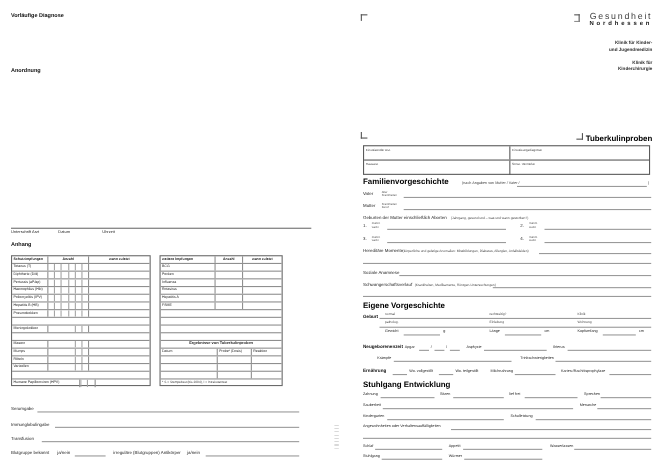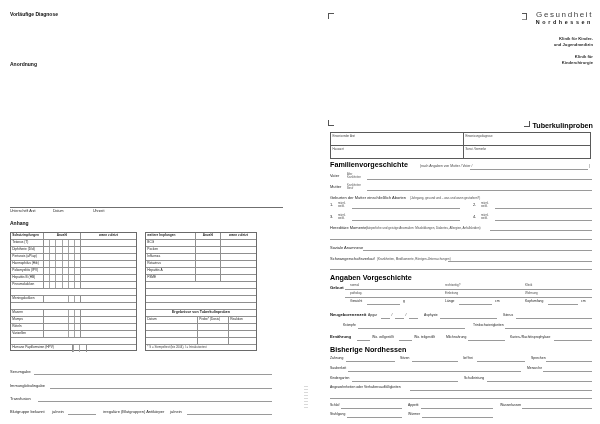--- a/index.html
+++ b/index.html
@@ -400,21 +400,21 @@
   <div class="a rl" style="left:330px;top:239px;width:262px"></div>
 
   <span class="a t4 nw" style="left:330px;top:246px">Soziale Anamnese</span>
   <div class="a rl" style="left:363px;top:250px;width:229px"></div>
 
   <span class="a t4 nw" style="left:330px;top:257px">Schwangerschaftsverlauf</span>
   <span class="a t3 nw" style="left:377px;top:258px">(Krankheiten, Medikamente, Röntgen-Untersuchungen)</span>
   <div class="a rl" style="left:448px;top:261px;width:144px"></div>
   <div class="a rl" style="left:330px;top:269px;width:262px"></div>
 
-  <span class="a t72 b nw" style="left:330px;top:274px">Angaben Vorgeschichte</span>
+  <span class="a t72 b nw" style="left:330px;top:274px">Eigene Vorgeschichte</span>
 
   <span class="a t42 b nw" style="left:330px;top:286px">Geburt</span>
   <span class="a t3 nw" style="left:350px;top:284px">normal</span>
   <span class="a t3 nw" style="left:445px;top:284px">rechtzeitig?</span>
   <span class="a t3 nw" style="left:525px;top:284px">Klinik</span>
   <div class="a rl" style="left:345px;top:289px;width:247px"></div>
   <span class="a t3 nw" style="left:350px;top:291.5px">patholog.</span>
   <span class="a t3 nw" style="left:445px;top:291.5px">Einleitung</span>
   <span class="a t3 nw" style="left:525px;top:291.5px">Wohnung</span>
   <div class="a rl" style="left:345px;top:296.5px;width:247px"></div>
@@ -449,21 +449,21 @@
   <span class="a t42 b nw" style="left:330px;top:335px">Ernährung</span>
   <div class="a rl" style="left:357px;top:340px;width:13px"></div>
   <span class="a t34 nw" style="left:372px;top:336px">Wo. vollgestillt</span>
   <div class="a rl" style="left:399px;top:340px;width:13px"></div>
   <span class="a t34 nw" style="left:414px;top:336px">Wo. teilgestillt</span>
   <span class="a t34 nw" style="left:446px;top:336px">Milchnahrung</span>
   <div class="a rl" style="left:468px;top:340px;width:37px"></div>
   <span class="a t34 nw" style="left:510px;top:336px">Karies-/Rachitisprophylaxe</span>
   <div class="a rl" style="left:554px;top:340px;width:38px"></div>
 
-  <span class="a t72 b nw" style="left:330px;top:346px">Bisherige Nordhessen</span>
+  <span class="a t72 b nw" style="left:330px;top:346px">Stuhlgang Entwicklung</span>
 
   <span class="a t34 nw" style="left:330px;top:357px">Zahnung</span>
   <div class="a rl" style="left:346px;top:361px;width:49px"></div>
   <span class="a t34 nw" style="left:400px;top:357px">Sitzen</span>
   <div class="a rl" style="left:412px;top:361px;width:46px"></div>
   <span class="a t34 nw" style="left:463px;top:357px">lief frei</span>
   <div class="a rl" style="left:477px;top:361px;width:48px"></div>
   <span class="a t34 nw" style="left:531px;top:357px">Sprechen</span>
   <div class="a rl" style="left:546px;top:361px;width:46px"></div>
 

